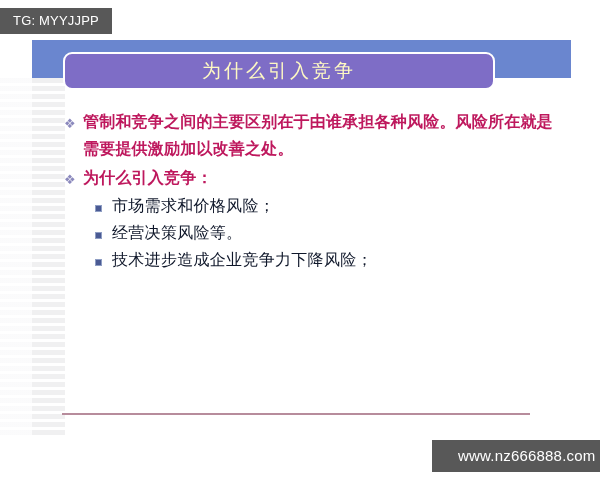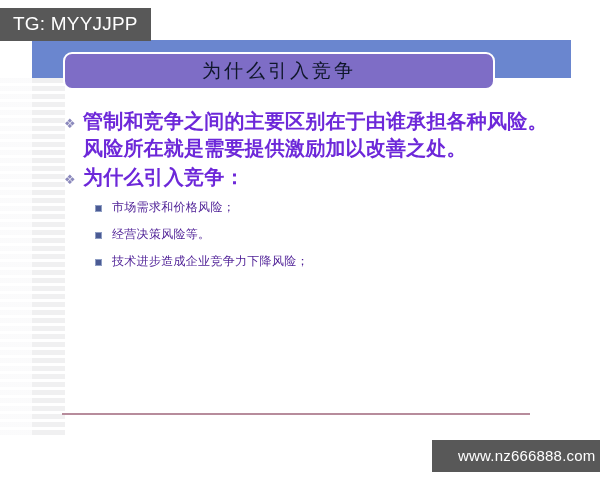--- a/index.html
+++ b/index.html
@@ -22,21 +22,21 @@
     color: #ffffff;
     font-family: "Liberation Sans", sans-serif;
     letter-spacing: 0.2px;
     white-space: nowrap;
     z-index: 40;
   }
   .watermark-top {
     left: 0;
     top: 8px;
     padding: 5px 13px 6px 13px;
-    font-size: 19px;
+    font-size: 13px;
   }
   .watermark-bottom {
     left: 432px;
     top: 440px;
     padding: 7px 15px 8px 26px;
     font-size: 15px;
   }
 
   
   .slide {
@@ -103,21 +103,21 @@
     background: #7e6dc6;
     border: 2px solid #ffffff;
     border-radius: 9px;
     box-sizing: border-box;
     z-index: 12;
     display: flex;
     align-items: center;
     justify-content: center;
   }
   .title-text {
-    color: #0f172a;
+    color: #fef9c3;
     font-size: 19px;
     font-family: "Liberation Serif", serif;
     letter-spacing: 3px;
     line-height: 1;
     padding-bottom: 1px;
   }
 
   
   .body-area {
     position: absolute;
@@ -138,23 +138,23 @@
     padding-top: 9px;
     font-size: 13px;
     line-height: 1;
     color: #8b89bd;
     font-family: "DejaVu Sans", sans-serif;
   }
   .l1-text {
     flex: 1 1 auto;
     font-family: "Liberation Serif", serif;
     font-weight: bold;
-    font-size: 20px;
+    font-size: 16px;
     line-height: 27px;
-    color: #6d28d9;
+    color: #be185d;
     letter-spacing: 0.2px;
   }
 
   .sub-list {
     margin: 6px 0 0 31px;
   }
   .bullet-l2 {
     display: flex;
     align-items: flex-start;
     margin-bottom: 7px;
@@ -167,24 +167,24 @@
   .marker-square i {
     display: block;
     width: 5px;
     height: 5px;
     background: #4a5a93;
     border: 1px solid #8f9ec4;
     box-sizing: content-box;
   }
   .l2-text {
     flex: 1 1 auto;
-    font-family: Liberation Sans, sans-serif;
-    font-size: 12px;
+    font-family: Liberation Mono, monospace;
+    font-size: 16px;
     line-height: 20px;
-    color: #4c1d95;
+    color: #0f172a;
     letter-spacing: 0.3px;
   }
 
   
   .footer-rule {
     position: absolute;
     left: 62px;
     top: 413px;
     width: 468px;
     height: 2px;

